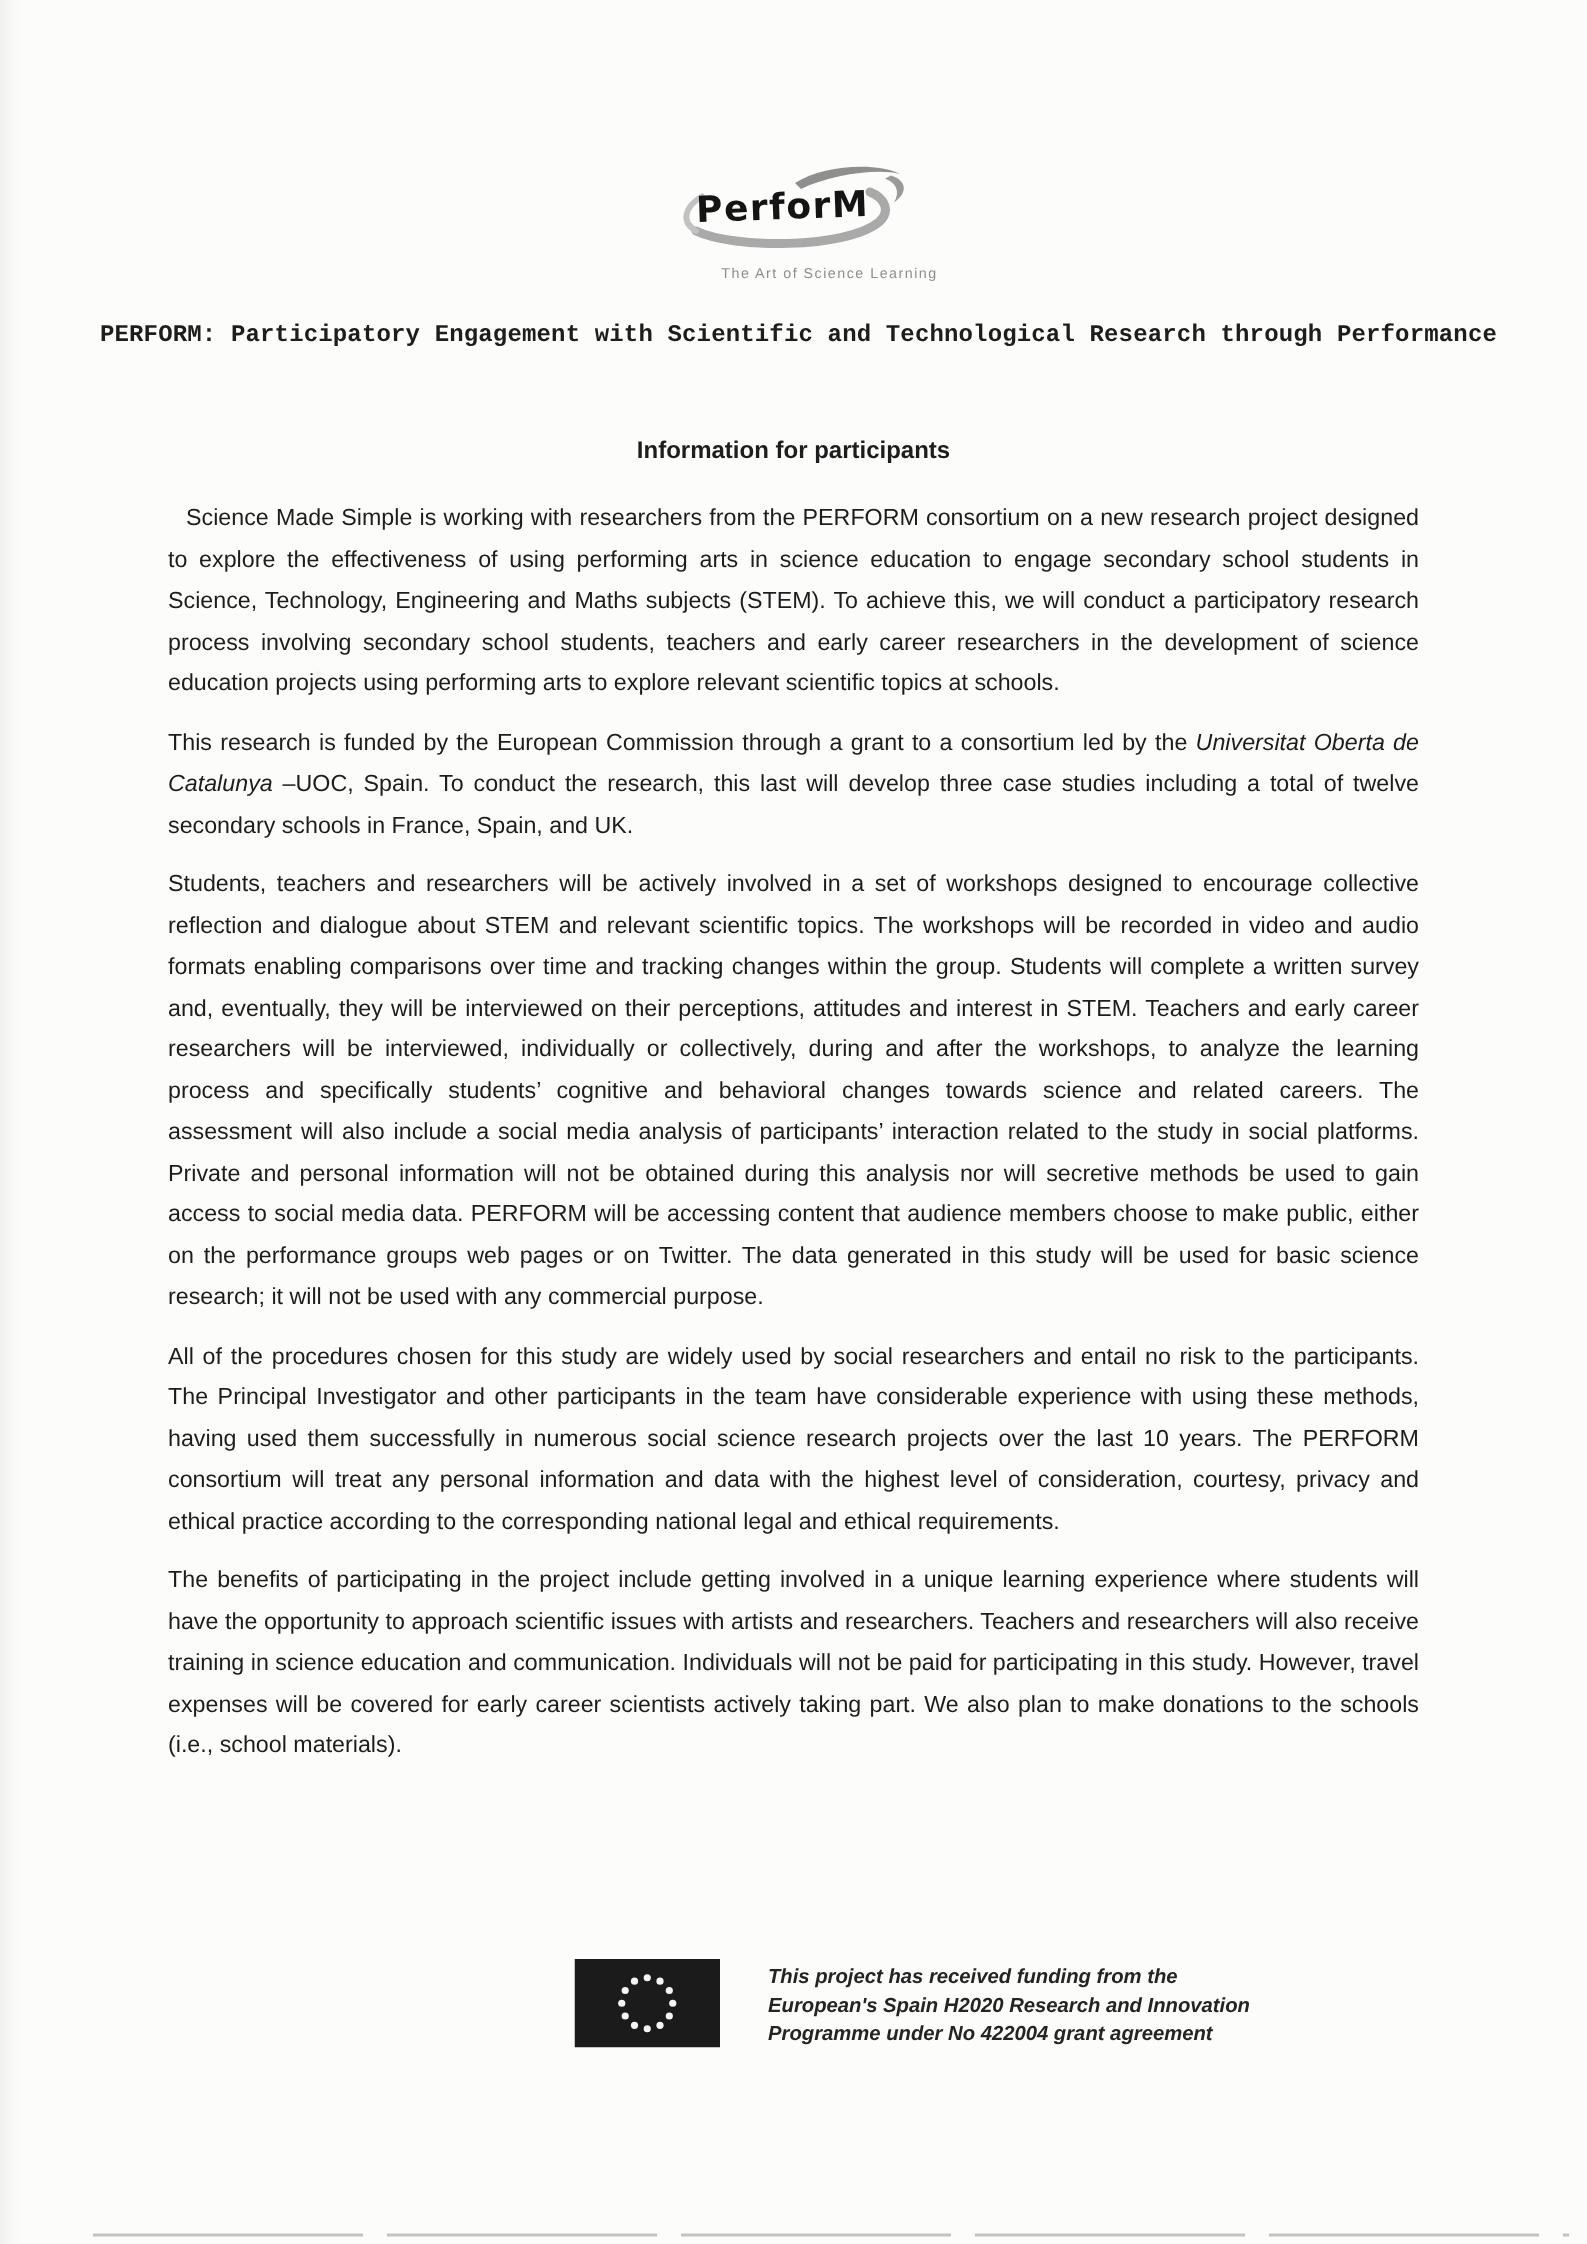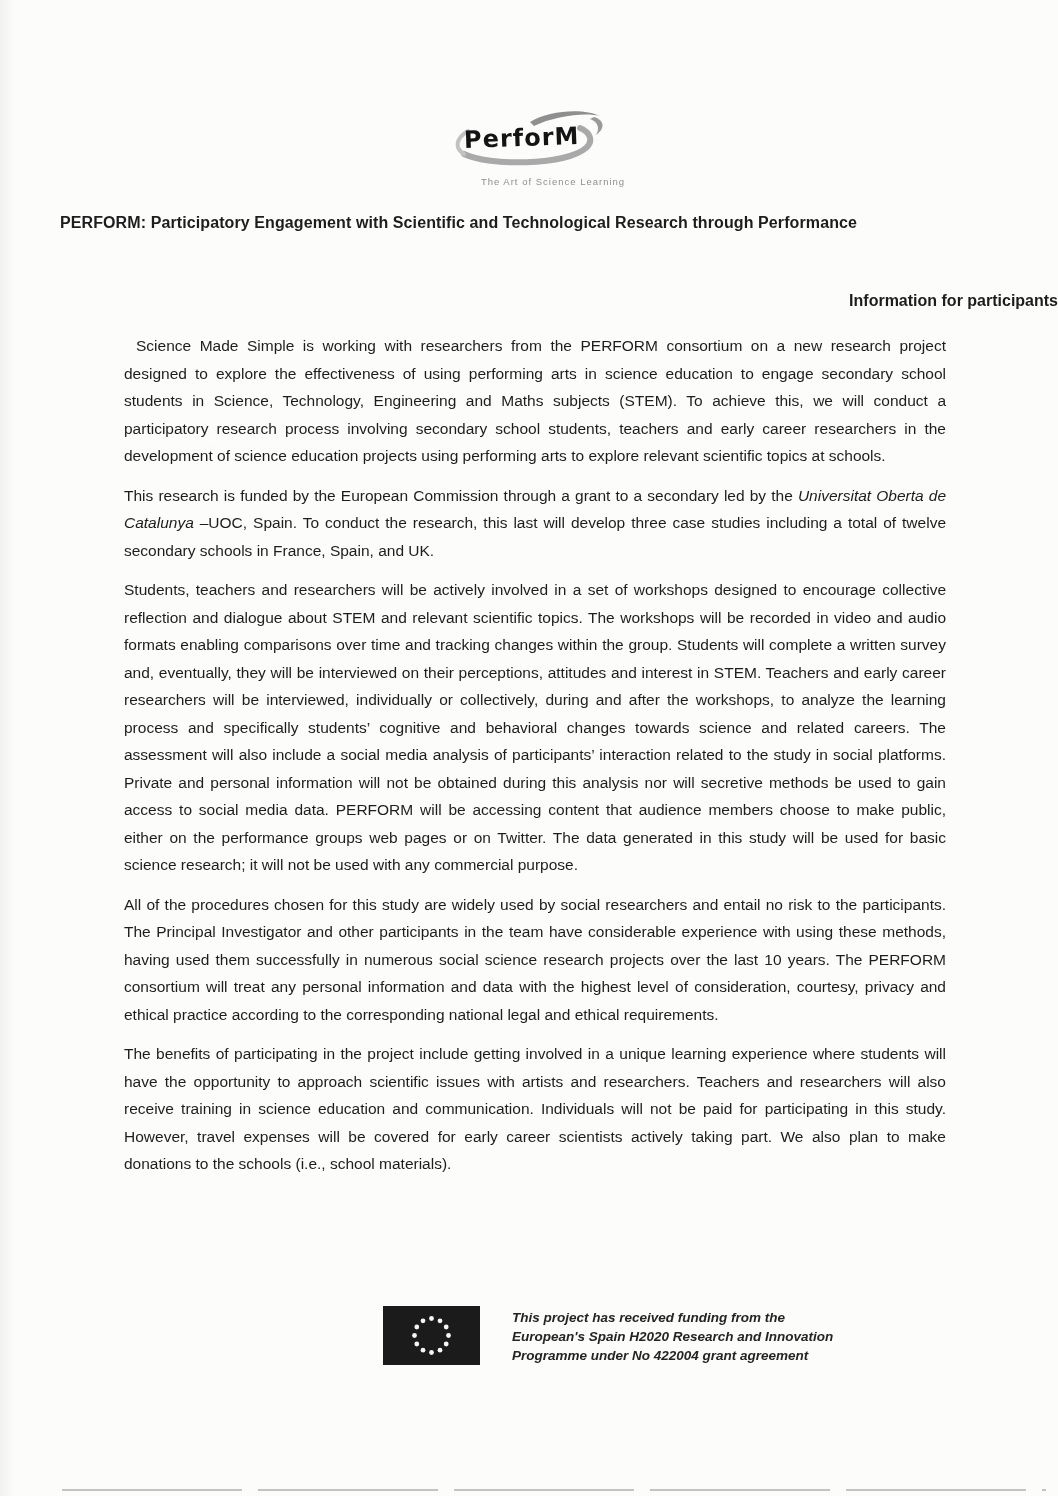--- a/index.html
+++ b/index.html
@@ -21,33 +21,33 @@
   .logo-svg{display:inline-block;}
   .logo-tagline{
     margin-top:2px;
     font-size:9.5px;letter-spacing:1px;color:#8e8e8e;
     font-family:"Liberation Sans", sans-serif;
     padding-left:48px;
   }
   
   .doc-title{
     position:absolute;top:214px;left:60px;right:60px;
-    text-align:left;font-weight:bold;font-size:16px;letter-spacing:.1px;
+    text-align:right;font-weight:bold;font-size:16px;letter-spacing:.1px;font-family:Liberation Mono, monospace;
   }
   .section-heading{
     position:absolute;top:292px;left:0;right:0;
-    text-align:right;font-weight:bold;font-size:16px;
+    text-align:center;font-weight:bold;font-size:16px;
   }
   
   .body-text{
     position:absolute;top:332px;left:112px;width:834px;
     font-size:15.5px;line-height:27.5px;
     text-align:justify;
   }
-  .body-text p{margin:0 0 12px 12px;}
+  .body-text p{margin:0 0 12px 0;}
   .body-text p.first{text-indent:12px;}
   .em-i{font-style:italic;}
   
   .footer{position:absolute;top:1306px;left:383px;display:flex;align-items:center;}
   .eu-flag{width:97px;height:59px;display:block;}
   .funding{
     margin-left:32px;margin-top:2px;
     font-size:13.5px;font-weight:bold;font-style:italic;
     line-height:19px;color:#242424;
   }
@@ -75,21 +75,21 @@
     </svg>
     <div class="logo-tagline">The Art of Science Learning</div>
   </div>
 
   <div class="doc-title">PERFORM: Participatory Engagement with Scientific and Technological Research through Performance</div>
 
   <div class="section-heading">Information for participants</div>
 
   <div class="body-text">
     <p class="first">Science Made Simple is working with researchers from the PERFORM consortium on a new research project designed to explore the effectiveness of using performing arts in science education to engage secondary school students in Science, Technology, Engineering and Maths subjects (STEM). To achieve this, we will conduct a participatory research process involving secondary school students, teachers and early career researchers in the development of science education projects using performing arts to explore relevant scientific topics at schools.</p>
-    <p><span>This research is funded by the European Commission through a grant to a secondary led by the </span><span class="em-i">Universitat Oberta de Catalunya</span><span> –UOC, Spain. To conduct the research, this last will develop three case studies including a total of twelve secondary schools in France, Spain, and UK.</span></p>
+    <p><span>This research is funded by the European Commission through a grant to a consortium led by the </span><span class="em-i">Universitat Oberta de Catalunya</span><span> –UOC, Spain. To conduct the research, this last will develop three case studies including a total of twelve secondary schools in France, Spain, and UK.</span></p>
     <p>Students, teachers and researchers will be actively involved in a set of workshops designed to encourage collective reflection and dialogue about STEM and relevant scientific topics. The workshops will be recorded in video and audio formats enabling comparisons over time and tracking changes within the group. Students will complete a written survey and, eventually, they will be interviewed on their perceptions, attitudes and interest in STEM. Teachers and early career researchers will be interviewed, individually or collectively, during and after the workshops, to analyze the learning process and specifically students’ cognitive and behavioral changes towards science and related careers. The assessment will also include a social media analysis of participants’ interaction related to the study in social platforms. Private and personal information will not be obtained during this analysis nor will secretive methods be used to gain access to social media data. PERFORM will be accessing content that audience members choose to make public, either on the performance groups web pages or on Twitter. The data generated in this study will be used for basic science research; it will not be used with any commercial purpose.</p>
     <p>All of the procedures chosen for this study are widely used by social researchers and entail no risk to the participants. The Principal Investigator and other participants in the team have considerable experience with using these methods, having used them successfully in numerous social science research projects over the last 10 years. The PERFORM consortium will treat any personal information and data with the highest level of consideration, courtesy, privacy and ethical practice according to the corresponding national legal and ethical requirements.</p>
     <p>The benefits of participating in the project include getting involved in a unique learning experience where students will have the opportunity to approach scientific issues with artists and researchers. Teachers and researchers will also receive training in science education and communication. Individuals will not be paid for participating in this study. However, travel expenses will be covered for early career scientists actively taking part. We also plan to make donations to the schools (i.e., school materials).</p>
   </div>
 
   <div class="footer">
     <svg class="eu-flag" viewBox="0 0 97 59">
       <rect x="0" y="0" width="97" height="59" fill="#1b1b1b"></rect>
       <g fill="#f5f5f5">
         <circle cx="48.5" cy="12.5" r="2.4"></circle>

